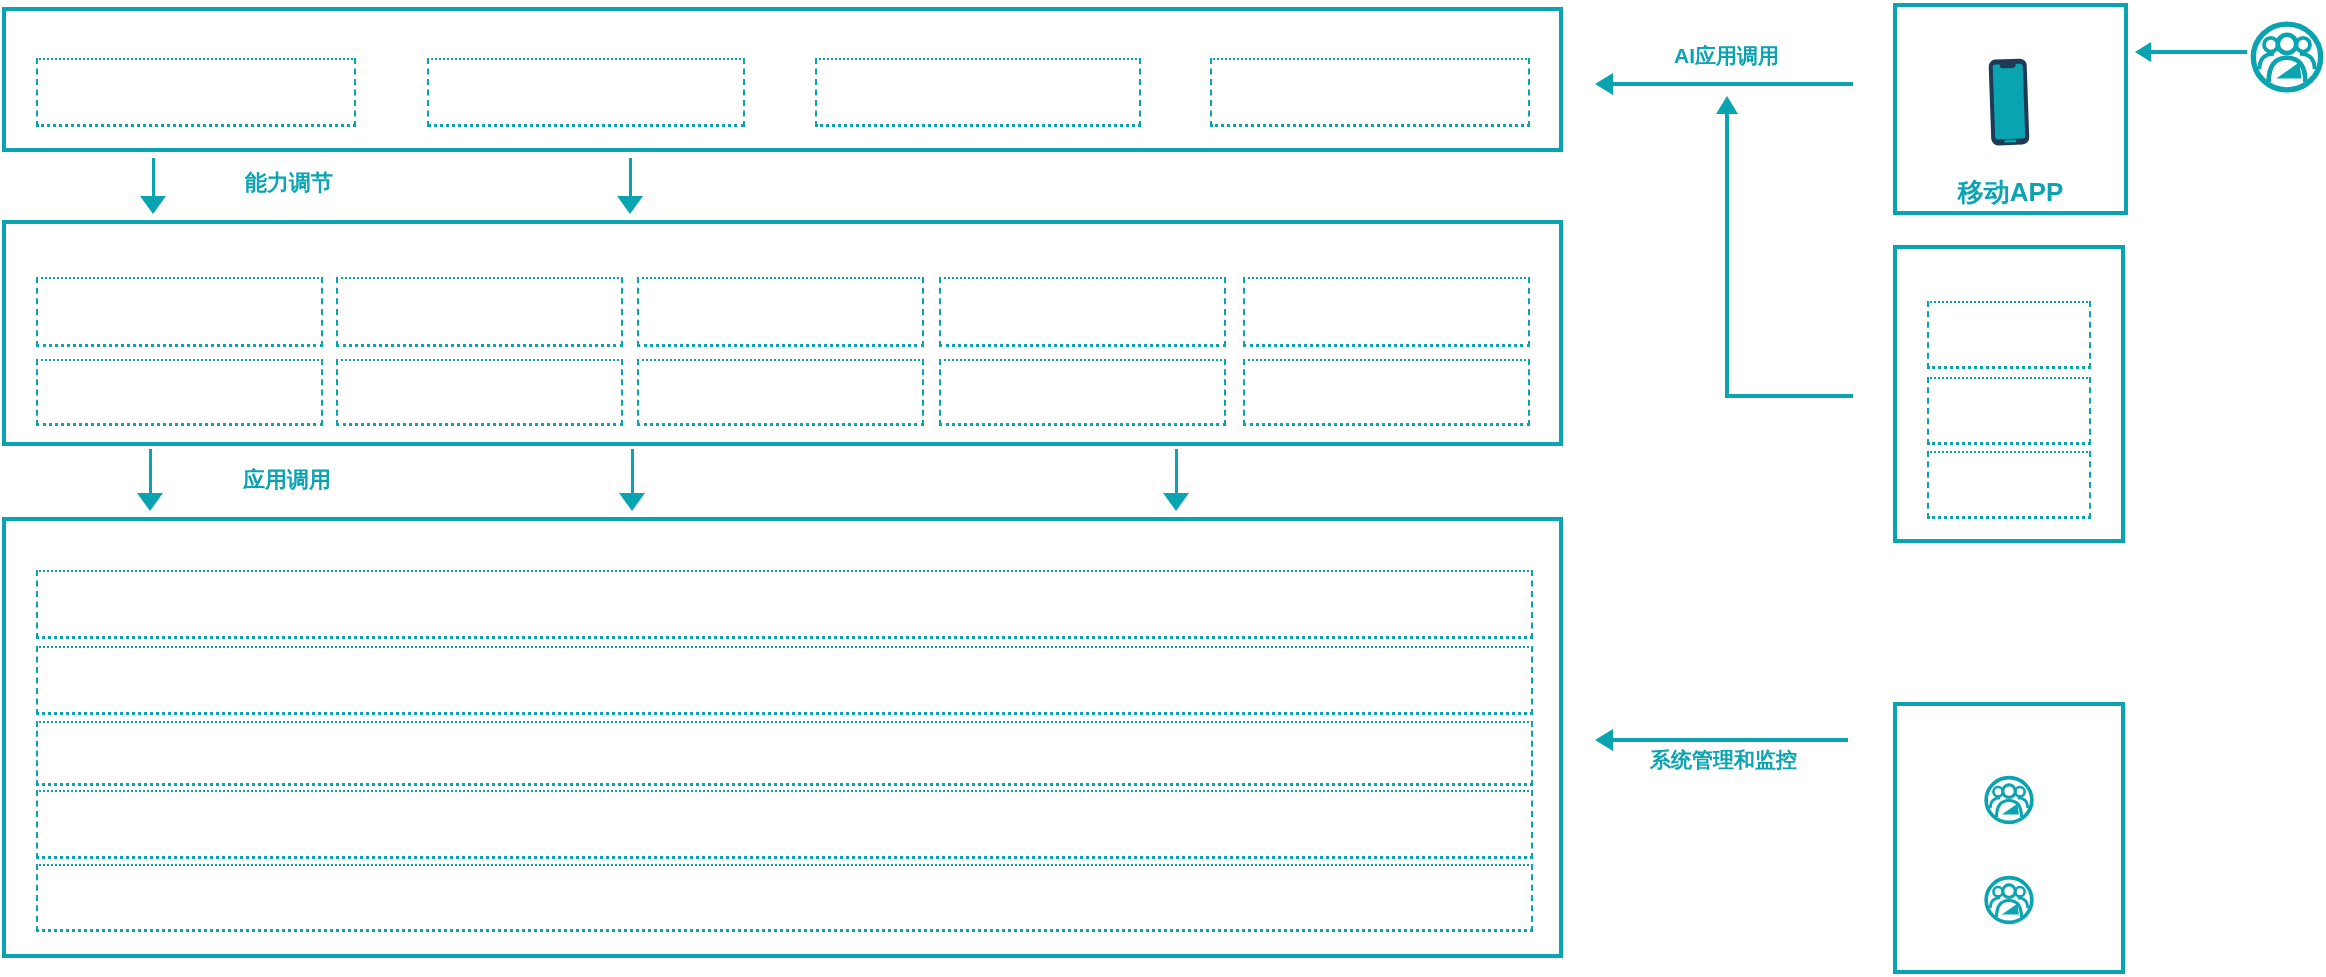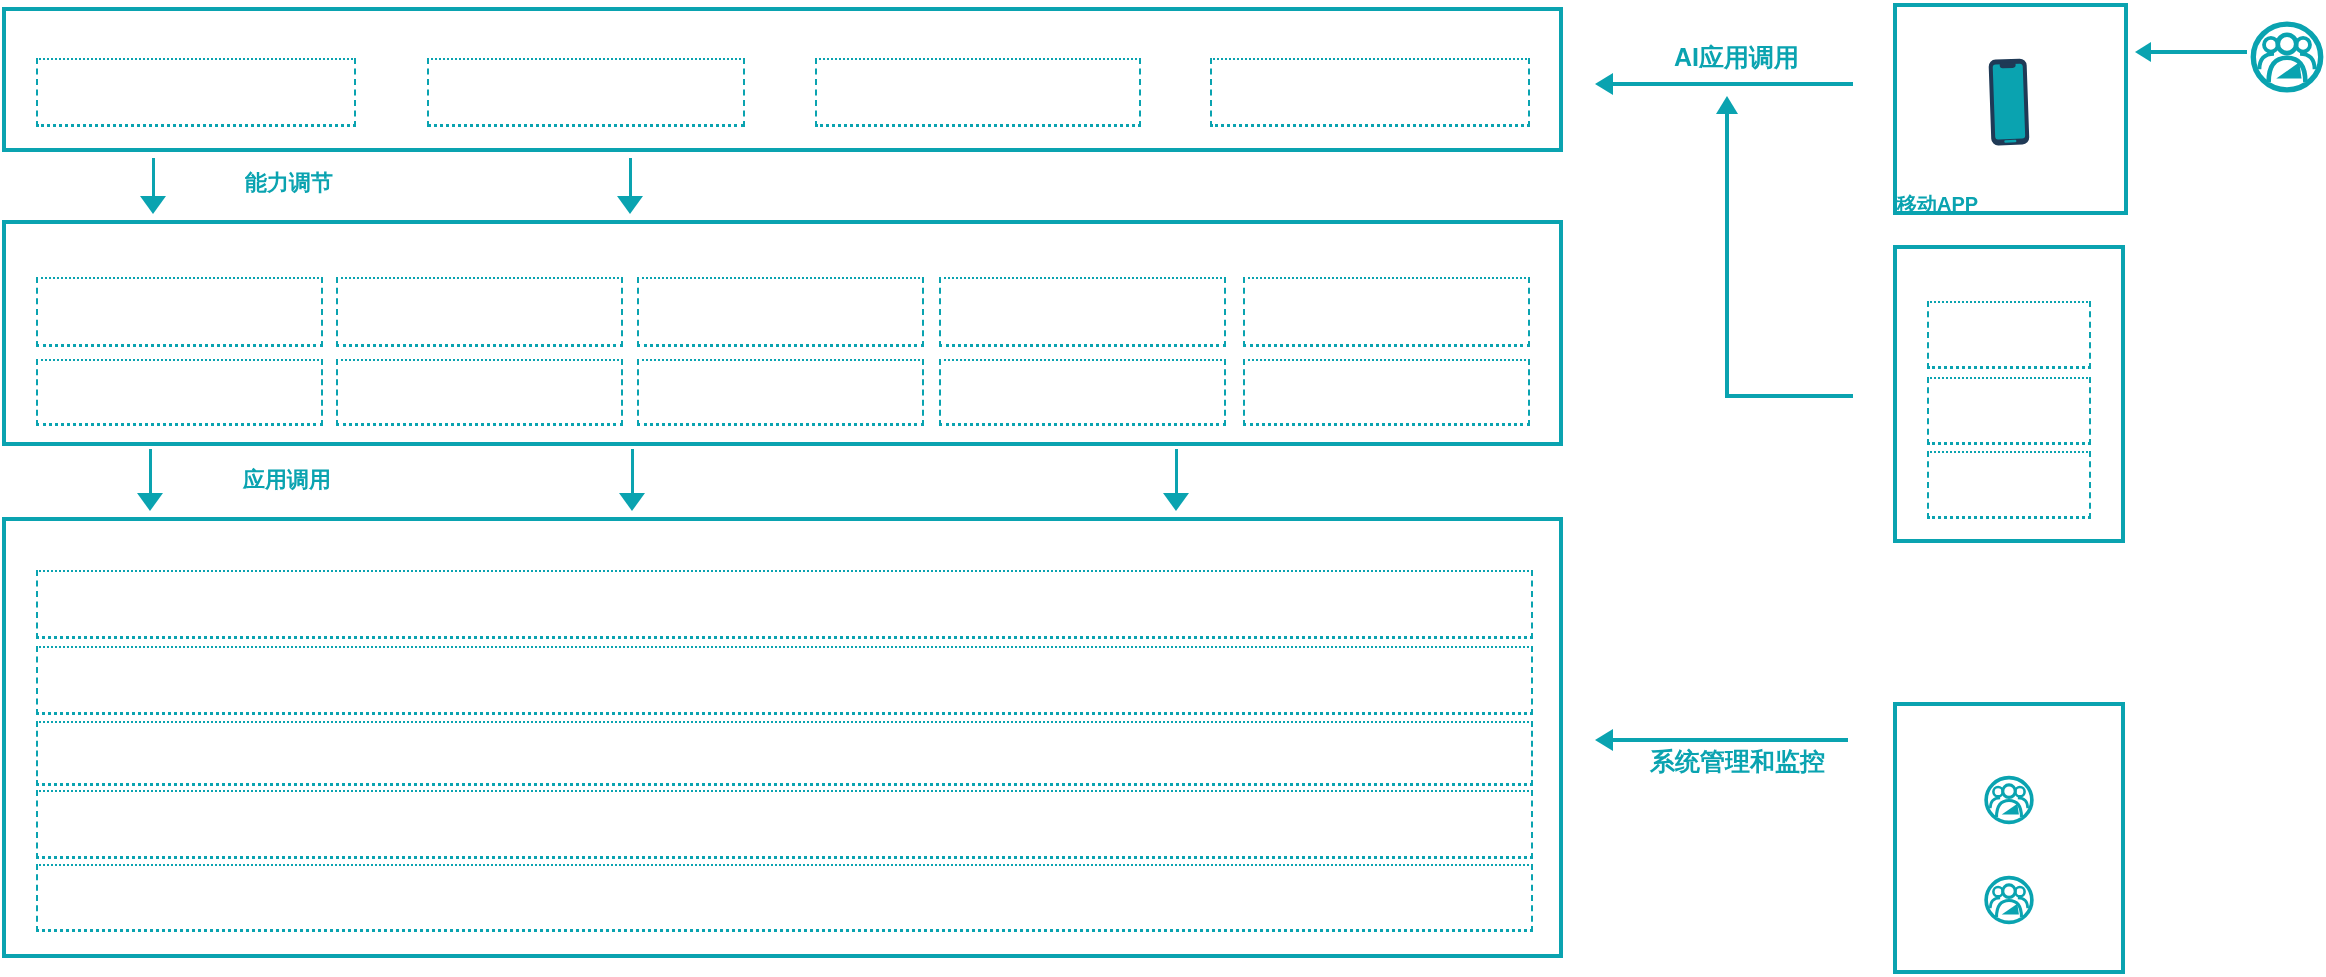--- a/index.html
+++ b/index.html
@@ -60,21 +60,21 @@
   .gw-ph:nth-child(3){top:202px;}
   
   .diagram-label{
     position:absolute;
     color:var(--teal);
     font-weight:bold;
     font-size:22px;
     line-height:1;
     white-space:nowrap;
   }
-  .small-label{font-size:25px;}
+  .small-label{font-size:21px;}
   
   .arrow-down{position:absolute;display:flex;flex-direction:column;align-items:center;}
   .arrow-down .v-line{width:3px;background:var(--teal);}
   .arrow-down .tri-down{
     width:0;height:0;
     border-left:13px solid transparent;
     border-right:13px solid transparent;
     border-top:18px solid var(--teal);
   }
   
@@ -90,23 +90,23 @@
   .line-v{position:absolute;width:4px;background:var(--teal);}
   .line-h{position:absolute;height:4px;background:var(--teal);}
   .tri-up{
     position:absolute;width:0;height:0;
     border-left:11px solid transparent;
     border-right:11px solid transparent;
     border-bottom:18px solid var(--teal);
   }
   
   .mobile-box-label{
-    position:absolute;left:0;right:0;top:184px;
-    text-align:left;color:var(--teal);
-    font-weight:bold;font-size:20px;
+    position:absolute;left:0;right:0;top:168px;
+    text-align:center;color:var(--teal);
+    font-weight:bold;font-size:26px;
   }
   .phone-svg{position:absolute;left:91px;top:50px;width:44px;height:92px;}
   
   .ug-icon-large{position:absolute;left:2248px;top:21px;width:78px;height:72px;}
   .admin-panel-body{
     position:absolute;inset:0;
     display:flex;flex-direction:column;align-items:center;
     padding-top:69px;gap:50px;box-sizing:border-box;
   }
   .ug-icon-small{width:52px;height:50px;}

